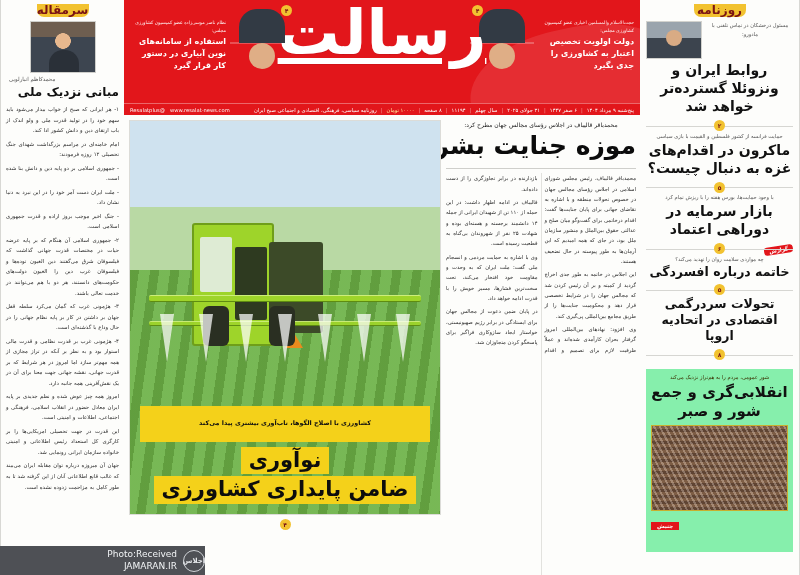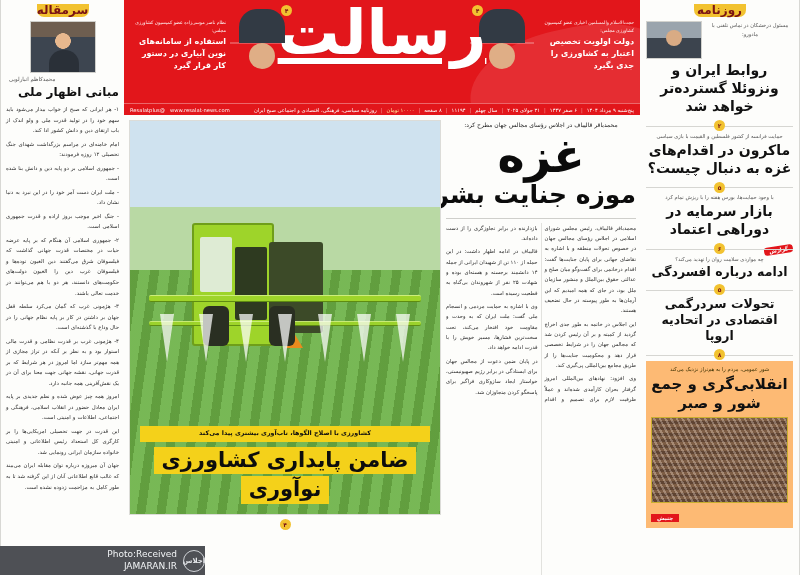--- a/index.html
+++ b/index.html
@@ -251,21 +251,21 @@
   }
   .wheel.w1 { left: 20%; }
   .wheel.w2 { left: 44%; }
 
   .cap-strip {
     position: absolute; left: 10px; right: 10px; bottom: 72px;
     background: #f4d11a;
     color: #111;
     font-size: 6.4px; font-weight: bold;
     text-align: center;
-    padding: 3px 4px;
+    padding: 13px 4px;
     line-height: 1.5;
   }
   .overlay-title {
     position: absolute; left: 14px; right: 14px; bottom: 8px;
     text-align: center;
   }
   .ot-line {
     display: inline-block;
     background: #f4d11a;
     color: #0d0d0d;
@@ -356,23 +356,23 @@
     display: inline-block;
     background: #e2161b; color: #fff;
     font-size: 5.5px; font-weight: bold;
     padding: 1px 5px; border-radius: 3px;
     transform: rotate(-9deg);
     position: relative; top: -2px;
   }
   .badge-wrap { text-align: right; height: 0; }
 
   .yellow-box {
-    background: #fdba74;
-    padding: 4px 5px 4px 5px;
-    margin-top: 0;
+    background: #86efac;
+    padding: 4px 5px 20px 5px;
+    margin-top: 8px;
   }
   .yb-kicker { font-size: 5.2px; color: #3a2f00; text-align: center; line-height: 1.6; }
   .yb-title {
     font-size: 15px; font-weight: bold; color: #111;
     text-align: center; line-height: 1.28; margin: 2px 0 4px 0;
   }
   .yb-photo {
     width: 100%; height: 86px;
     background:
       repeating-linear-gradient(0deg, #6c4d3a 0 3px, #8e6a4e 3px 6px),
@@ -440,21 +440,21 @@
       <div class="badge-wrap">
         <span class="badge-report">گزارش</span>
       </div>
     </div>
     <div class="hl-divider">
       <span class="hl-num">۶</span>
     </div>
 
     <div class="hl-item">
       <div class="hl-kicker">چه مواردی سلامت روان را تهدید می‌کند؟</div>
-      <div class="hl-title sm">ادامه درباره افسردگی</div>
+      <div class="hl-title sm">خاتمه درباره افسردگی</div>
     </div>
     <div class="hl-divider">
       <span class="hl-num">۵</span>
     </div>
 
     <div class="hl-item">
       <div class="hl-title sm">تحولات سردرگمی اقتصادی در اتحادیه اروپا</div>
     </div>
     <div class="hl-divider">
       <span class="hl-num">۸</span>
@@ -517,21 +517,20 @@
       <div class="dl-left">
         <span>www.resalat-news.com</span>
         <span>@Resalatplus</span>
       </div>
     </div>
 
     <div class="main-area">
 
       <div class="story-col">
         <div class="story-kicker">محمدباقر قالیباف در اجلاس رؤسای مجالس جهان مطرح کرد:</div>
-        <div class="story-head1">غزه</div>
         <div class="story-head2">موزه جنایت بشریت</div>
         <div class="story-rule"></div>
         <div class="story-body">
           <p>محمدباقر قالیباف، رئیس مجلس شورای اسلامی در اجلاس رؤسای مجالس جهان در خصوص تحولات منطقه و با اشاره به تقاضای جهانی برای پایان جنایت‌ها گفت: اقدام درخاتمی برای گفت‌وگو میان صلح و عدالتی حقوق بین‌الملل و منشور سازمان ملل بود، در جای که همه امیدیم که این آرمان‌ها به طور پیوسته در حال تضعیف هستند.</p>
           <p>این اجلاس در خاتمه به طور جدی اخراج گردید از کمیته و بر آن رئیس کردن شد که مجالس جهان را در شرایط تخصصی قرار دهد و محکومیت جنایت‌ها را از طریق مجامع بین‌المللی پی‌گیری کند.</p>
           <p>وی افزود: نهادهای بین‌المللی امروز گرفتار بحران کارآمدی شده‌اند و عملاً ظرفیت لازم برای تصمیم و اقدام بازدارنده در برابر تجاوزگری را از دست داده‌اند.</p>
           <p>قالیباف در ادامه اظهار داشت: در این حمله از ۱۱۰ تن از شهیدان ایرانی از جمله ۱۴ دانشمند برجسته و هسته‌ای بوده و شهادت ۲۵ نفر از شهروندان بی‌گناه به قطعیت رسیده است.</p>
           <p>وی با اشاره به حمایت مردمی و انسجام ملی گفت: ملت ایران که به وحدت و مقاومت خود افتخار می‌کند، تحت سخت‌ترین فشارها، مسیر خویش را با قدرت ادامه خواهد داد.</p>
           <p>در پایان ضمن دعوت از مجالس جهان برای ایستادگی در برابر رژیم صهیونیستی، خواستار ایجاد سازوکاری فراگیر برای پاسخگو کردن متجاوزان شد.</p>
         </div>
@@ -553,35 +552,35 @@
               <div class="spray"></div>
               <div class="spray"></div>
               <div class="spray"></div>
               <div class="spray"></div>
               <div class="spray"></div>
               <div class="spray"></div>
             </div>
           </div>
           <div class="cap-strip">کشاورزی با اصلاح الگوها، تاب‌آوری بیشتری پیدا می‌کند</div>
           <div class="overlay-title">
+            <div><span class="ot-line">نوآوری</span></div>
             <div><span class="ot-line">ضامن پایداری کشاورزی</span></div>
-            <div><span class="ot-line">نوآوری</span></div>
           </div>
         </div>
         <div class="page-ref">۴</div>
       </div>
 
     </div>
   </div>
 
   <div class="left-col">
     <div class="tab-badge">سرمقاله</div>
     <div class="ed-photo"></div>
     <div class="ed-author">محمدکاظم انبارلویی</div>
-    <div class="ed-title">مبانی اظهار ملی</div>
+    <div class="ed-title">مبانی نزدیک ملی</div>
     <div class="ed-body">
       <p>۱- هر ایرانی که صبح از خواب بیدار می‌شود باید سهم خود را در تولید قدرت ملی و ولو اندک از باب ارتقای دین و دانش کشور ادا کند.</p>
       <p>امام خامنه‌ای در مراسم بزرگداشت شهدای جنگ تحصیلی ۱۲ روزه فرمودند:</p>
       <p>- جمهوری اسلامی بر دو پایه دین و دانش بنا شده است.</p>
       <p>- ملت ایران دست آمر خود را در این نبرد به دنیا نشان داد.</p>
       <p>- جنگ اخیر موجب بروز اراده و قدرت جمهوری اسلامی است.</p>
       <p>۲- جمهوری اسلامی آن هنگام که بر پایه عرضه حیات در مختصات قدرت جهانی گذاشت که فیلسوفان شرق می‌گفتند دین الغیون توده‌ها و فیلسوفان غرب دین را الغیون دولت‌های حکومت‌های دانستند، هر دو با هم می‌توانند در خدمت تعالی باشند.</p>
       <p>۳- هژمونی غرب که گمان می‌کرد سلطه قفل جهان بر داشتن در کار بر پایه نظام جهانی را در حال وداع با گذشته‌ای است.</p>
       <p>۴- هژمونی غرب بر قدرت نظامی و قدرت مالی استوار بود و به نظر بر آنکه در تراز مجازی از همه مهم‌تر سازد اما امروز در هر شرایط که بر قدرت جهانی، نقشه جهانی جهت معنا برای آن در یک نقش‌آفرینی همه جانبه دارد.</p>
       <p>امروز همه چیز عوض شده و نظم جدیدی بر پایه ایران معادل حضور در انقلاب اسلامی، فرهنگی و اجتماعی، اطلاعات و امنیتی است.</p>

